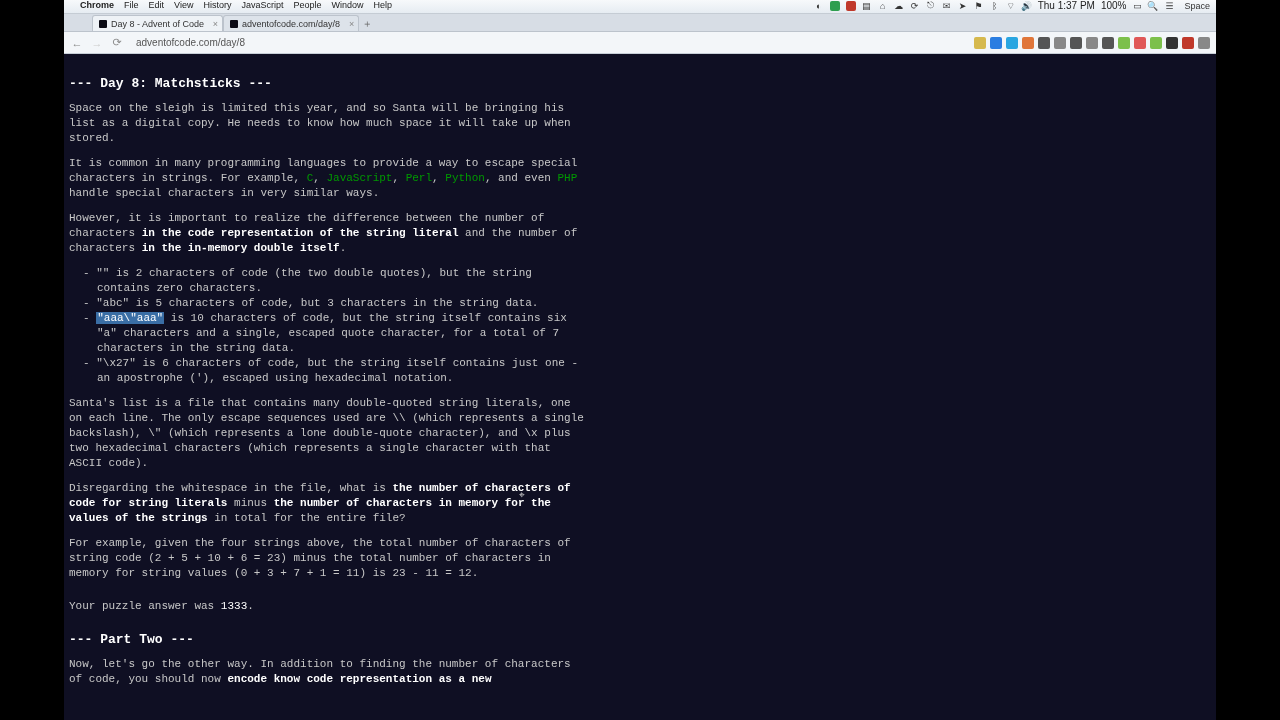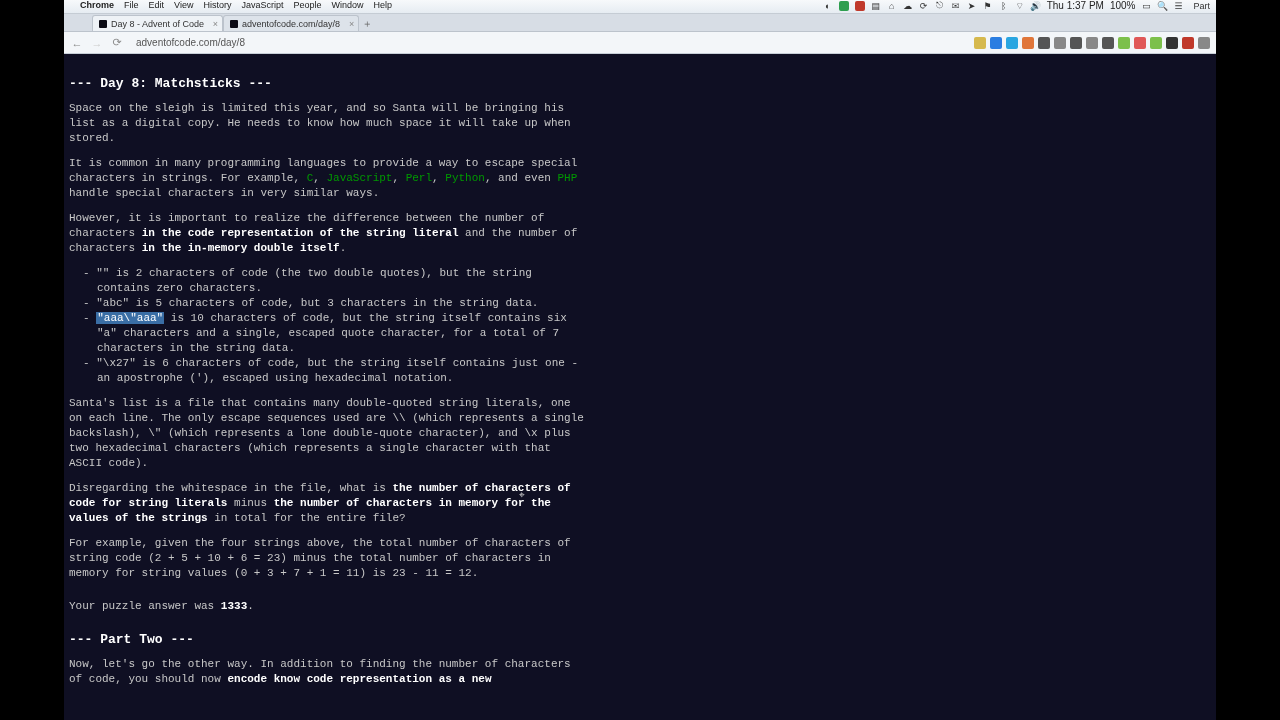--- a/index.html
+++ b/index.html
@@ -100,21 +100,21 @@
   }
   .article h2 { font-size: 13px; font-weight: bold; color:#ffffff; margin-bottom: 10px;}
   .article p { margin: 8px 0 10px 0; }
   .article em.white { color:#fff; font-style: normal; font-weight:600;}
   .article .lang { color:#009900; }
   .article .php { color:#009900; }
   .article ul { list-style:none; margin:0 0 10px 0; padding:0;}
   .article li { padding-left: 28px; text-indent:-14px; margin:0;}
   .article li::before { content:"- "; color:#c8c8c8;}
   .article .sel { background:#3a6ea5; color:#fff; padding:0 1px;}
-  .article .ans { color:#fff; font-weight:700;}
+  .article .ans { color:#fff; font-weight:400;}
   .cursor {
     position:absolute; left:455px; top:435px; font-size:10px; color:#ccc;
   }
 </style>
 </head>
 <body>
 
 <div class="letterbox-left"></div>
 <div class="letterbox-right"></div>
 
@@ -145,21 +145,21 @@
       <span class="tray-icon">➤</span>
       <span class="tray-icon">⚑</span>
       <span class="tray-icon">ᛒ</span>
       <span class="tray-icon">⌔</span>
       <span class="tray-icon">🔊</span>
       <span class="clock">Thu 1:37 PM</span>
       <span class="clock">100%</span>
       <span class="tray-icon">▭</span>
       <span class="tray-icon">🔍</span>
       <span class="tray-icon">☰</span>
-      <span class="user">Part</span>
+      <span class="user">Space</span>
     </span>
   </div>
 
   <div class="tabstrip">
     <div class="tab">
       <span class="favicon"></span>
       <span>Day 8 - Advent of Code</span>
       <span class="close">×</span>
     </div>
     <div class="tab inactive">

